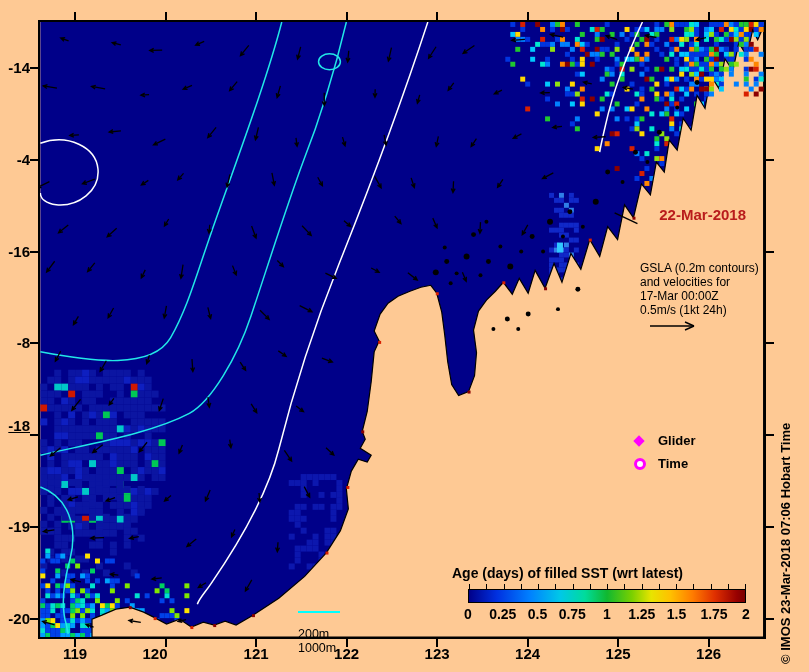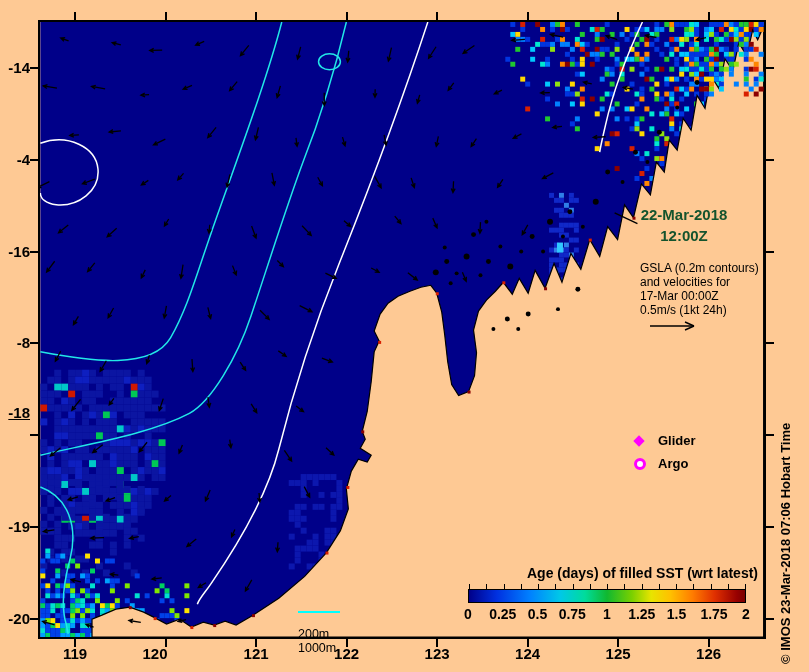--- a/index.html
+++ b/index.html
@@ -4,32 +4,32 @@
 <style>
   html,body{margin:0;padding:0;}
   body{font-family:"Liberation Sans",sans-serif;}
   #fig{position:relative;width:809px;height:672px;overflow:hidden;}
   #plot{position:absolute;left:38px;top:20px;width:728px;height:619px;border:2px solid #000;box-sizing:border-box;}
   #map-svg{position:absolute;left:0;top:0;}
   .tick{position:absolute;background:#000;}
   .axis-label{position:absolute;font-size:15px;font-weight:bold;color:#000;}
   .xlab{width:44px;text-align:center;}
   .ylab{width:28px;text-align:right;}
-  #date-block{position:absolute;left:622px;top:204px;width:124px;text-align:center;
-    font-size:15px;font-weight:bold;line-height:21px;color:#14532d;}
+  #date-block{position:absolute;left:622px;top:204px;width:124px;text-align:right;
+    font-size:15px;font-weight:bold;line-height:21px;color:#b91c1c;}
   #gsla-block{position:absolute;left:640px;top:261px;font-size:12px;line-height:14px;color:#000;}
   #gsla-arrow{position:absolute;left:648px;top:320px;}
   .leg-row{position:absolute;font-size:13px;font-weight:bold;color:#000;}
   #glider-sym{position:absolute;left:635px;top:437px;width:8px;height:8px;background:#ff00ff;
     transform:rotate(45deg);}
   #argo-sym{position:absolute;left:634px;top:458px;width:6px;height:6px;border:3px solid #ff00ff;
     border-radius:50%;background:#fff;}
   #bathy-legend{position:absolute;left:298px;top:581px;font-size:12.5px;line-height:14px;color:#000;margin-top:46px;}
   #bathy-line{position:absolute;left:298px;top:611px;width:42px;height:2px;}
-  #cbar-title{position:absolute;left:452px;top:565px;width:306px;text-align:right;
+  #cbar-title{position:absolute;left:452px;top:565px;width:306px;text-align:left;
     font-size:14px;font-weight:bold;color:#000;}
   #cbar-wrap{position:absolute;left:468px;top:584px;width:278px;height:19px;}
   #cbar{position:absolute;left:0;top:5px;width:276px;height:12px;border:1px solid #000;}
   .cbar-tick{position:absolute;top:0;width:1px;height:5px;background:#000;}
   .cbar-lab{position:absolute;top:606px;width:40px;text-align:center;
     font-size:14px;font-weight:bold;color:#000;}
   #watermark{position:absolute;left:778px;top:664px;transform-origin:0 0;transform:rotate(-90deg);
     white-space:nowrap;font-size:13px;font-weight:bold;color:#000;}
 </style>
 </head>
@@ -1573,49 +1573,48 @@
       <div class="tick" style="left: 766px; top: 158.811px; width: 8px; height: 2px;"></div>
       <div class="axis-label ylab" style="left: 2px; top: 150.811px;">-4</div>
       <div class="tick" style="left: 30px; top: 250.611px; width: 8px; height: 2px;"></div>
       <div class="tick" style="left: 766px; top: 250.611px; width: 8px; height: 2px;"></div>
       <div class="axis-label ylab" style="left: 2px; top: 242.611px;">-16</div>
       <div class="tick" style="left: 30px; top: 342.411px; width: 8px; height: 2px;"></div>
       <div class="tick" style="left: 766px; top: 342.411px; width: 8px; height: 2px;"></div>
       <div class="axis-label ylab" style="left: 2px; top: 334.411px;">-8</div>
       <div class="tick" style="left: 30px; top: 434.211px; width: 8px; height: 2px;"></div>
       <div class="tick" style="left: 766px; top: 434.211px; width: 8px; height: 2px;"></div>
-      <div class="axis-label ylab" style="left: 2px; top: 404px; text-decoration: underline;">-18</div>
+      <div class="axis-label ylab" style="left: 2px; top: 417px; text-decoration: underline;">-18</div>
       <div class="tick" style="left: 30px; top: 526.011px; width: 8px; height: 2px;"></div>
       <div class="tick" style="left: 766px; top: 526.011px; width: 8px; height: 2px;"></div>
       <div class="axis-label ylab" style="left: 2px; top: 518.011px;">-19</div>
       <div class="tick" style="left: 30px; top: 617.811px; width: 8px; height: 2px;"></div>
       <div class="tick" style="left: 766px; top: 617.811px; width: 8px; height: 2px;"></div>
       <div class="axis-label ylab" style="left: 2px; top: 609.811px;">-20</div>
     </div>
 
   <div id="date-block">
     <div>22-Mar-2018</div>
-    <div>12:00Z</div>
   </div>
 
   <div id="gsla-block">
     <div>GSLA (0.2m contours)</div>
     <div>and velocities for</div>
     <div>17-Mar 00:00Z</div>
     <div>0.5m/s (1kt 24h)</div>
   </div>
   <svg id="gsla-arrow" width="52" height="12">
     <line x1="2" y1="6" x2="46" y2="6" stroke="#000" stroke-width="1.4"></line>
     <path d="M46,6 L37,2 M46,6 L37,10" stroke="#000" stroke-width="1.4" fill="none"></path>
   </svg>
 
   <div id="glider-sym" style="background: rgb(255, 0, 255);"></div>
   <div class="leg-row" style="left:658px;top:433px;">Glider</div>
   <div id="argo-sym" style="border-color: rgb(255, 0, 255);"></div>
-  <div class="leg-row" style="left:658px;top:456px;">Argo</div>
+  <div class="leg-row" style="left:658px;top:456px;">Time</div>
 
   <div id="bathy-legend">
     <div>200m</div>
     <div>1000m</div>
   </div>
   <div id="bathy-line" style="background: rgb(0, 255, 255);"></div>
 
   <div id="cbar-title">Age (days) of filled SST (wrt latest)</div>
   <div id="cbar-wrap">
     <div id="cbar" style="background: linear-gradient(90deg, rgb(0, 0, 137) 0%, rgb(0, 48, 224) 10%, rgb(0, 128, 255) 22%, rgb(0, 200, 232) 33%, rgb(0, 220, 156) 42%, rgb(16, 184, 48) 50%, rgb(122, 208, 0) 59%, rgb(232, 228, 0) 66%, rgb(255, 192, 0) 73%, rgb(255, 124, 0) 81%, rgb(224, 48, 0) 89%, rgb(152, 0, 0) 97%, rgb(122, 0, 0) 100%);"></div>

